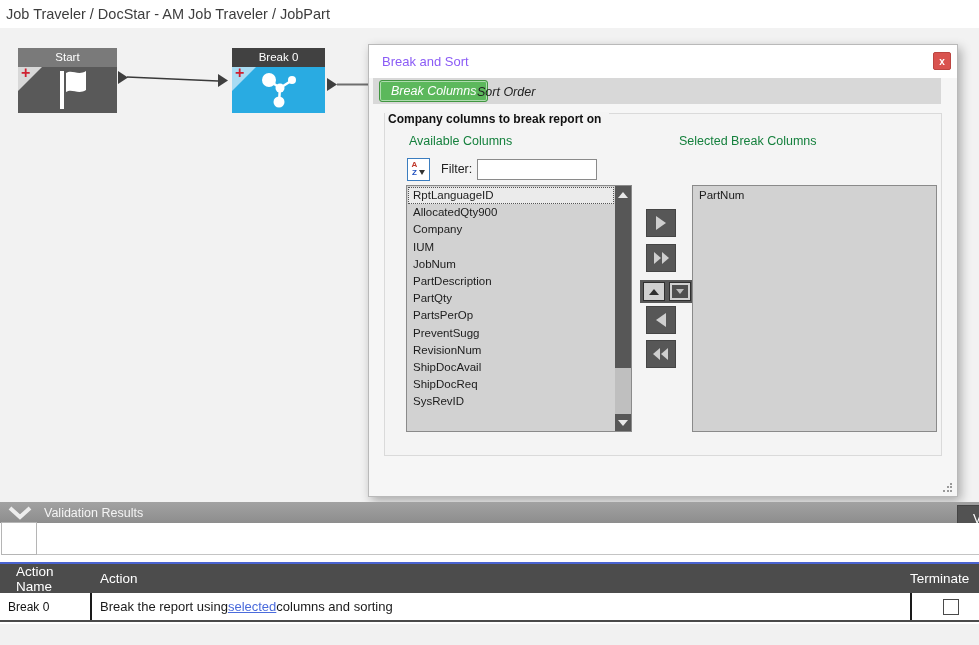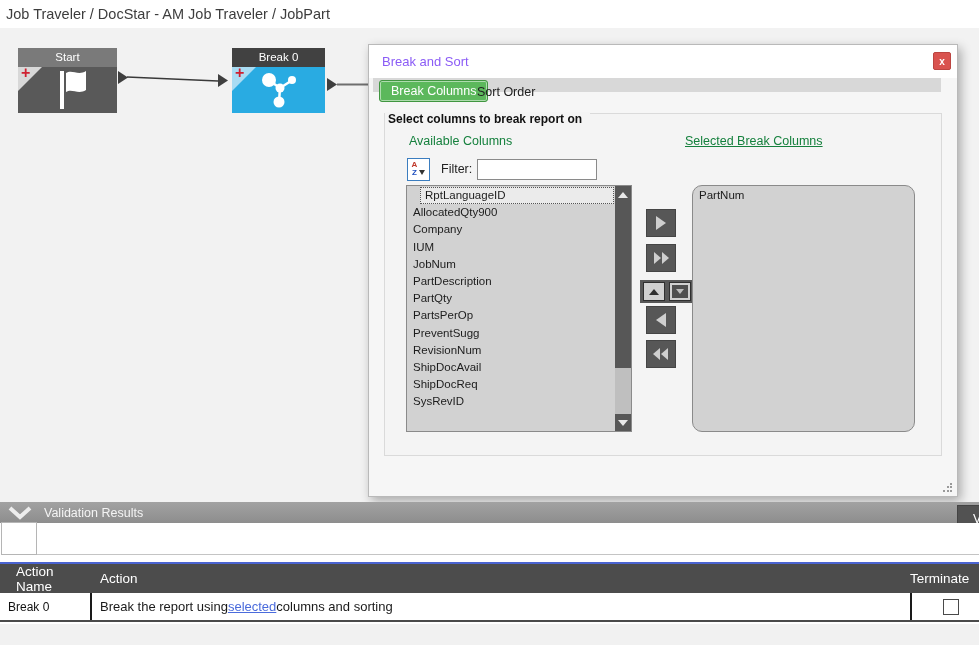--- a/index.html
+++ b/index.html
@@ -29,54 +29,54 @@
   .node { top:20px; }
 
   
   .dialog { position:absolute; left:368px; top:44px; width:590px; height:453px; background:#f6f6f6;
     border:1px solid #b9b9b9; box-shadow:3px 4px 10px rgba(0,0,0,.3); }
   .dialog-title-bar { position:absolute; left:0; top:0; right:0; height:33px; background:#fff; }
   .dialog-title { position:absolute; left:13px; top:9px; font-size:13px; color:#8b5cf6; }
   .close-btn { position:absolute; right:6px; top:7px; width:18px; height:18px; background:#d9534f;
     border:1px solid #bc4541; border-radius:2px; color:#fff; font-size:10px; font-weight:bold;
     line-height:15px; text-align:center; cursor:pointer; font-family:"Liberation Sans",sans-serif; }
-  .tab-strip { position:absolute; left:4px; right:16px; top:33px; height:14px; background:#d8d8d8; }
+  .tab-strip { position:absolute; left:4px; right:16px; top:33px; height:26px; background:#d8d8d8;font-style:italic; }
   .tab { display:inline-block; font-size:12.5px; cursor:pointer; }
   .tab-active { position:absolute; left:6px; top:2px; height:22px; line-height:20px; padding:0 11px;
     background:#5cb85c; border:1px solid #419641; border-radius:3px; color:#fff;
     box-shadow:inset 0 0 0 1px rgba(255,255,255,.5); }
   .tab-inactive { position:absolute; left:104px; top:4px; color:#222; line-height:20px; }
   .dialog-content { position:absolute; left:0; top:59px; right:0; bottom:0; background:#f6f6f6; }
 
   .groupbox { position:absolute; left:15px; top:9px; width:558px; height:343px;
     border:1px solid #dadada; background:#f4f4f4; }
   .groupbox-label { position:absolute; left:0; top:-2px; background:#f4f4f4; padding:0 8px 2px 3px;
     font-size:12px; font-weight:bold; color:#111; }
   .list-label { position:absolute; top:20px; font-size:12.5px; color:#15803d; }
   .lbl-avail { left:24px; }
-  .lbl-sel { left:300px;text-decoration:underline; }
+  .lbl-sel { left:294px; }
 
   .filter-row { position:absolute; left:22px; top:43px; height:24px; display:flex; align-items:center; }
   .sort-btn { width:23px; height:23px; background:#fff; border:1px solid #3b7dbf; display:flex;
     align-items:center; justify-content:center; cursor:pointer; padding:0 1px; }
   .az { display:flex; flex-direction:column; font-size:8px; font-weight:bold; line-height:8px; }
   .az-a { color:#c0392b; } .az-z { color:#1f4fbf; }
   .sort-arrow { width:0; height:0; border-top:5px solid #333; border-left:3px solid transparent;
     border-right:3px solid transparent; margin-left:2px; margin-top:6px; }
   .filter-label { font-size:12.5px; color:#222; margin-left:11px; margin-right:5px; }
   .filter-input { width:120px; height:21px; border:1px solid #8a8a8a; background:#fff; font-size:12px;
     padding:0 3px; font-family:"Liberation Sans",sans-serif; }
 
   .listbox { position:absolute; top:71px; height:247px; background:#d2d2d2; border:1px solid #8a8a8a; }
   .avail-list { left:21px; width:226px; }
-  .sel-list { left:307px; width:223px;border-radius:10px; }
+  .sel-list { left:307px; width:245px; }
   .list-items { position:absolute; left:1px; top:1px; right:1px; }
   .avail-list .list-items { right:17px; }
   .list-item { font-size:11.5px; color:#1c1c1c; padding:2px 0 2px 5px; height:17.2px; white-space:nowrap; overflow:hidden; }
-  .avail-list .list-item:first-of-type { background:#ebebeb; outline:1px dotted #555; outline-offset:-1px;margin-left:12px; }
+  .avail-list .list-item:first-of-type { background:#ebebeb; outline:1px dotted #555; outline-offset:-1px; }
 
   .scrollbar { position:absolute; right:0; top:0; bottom:0; width:16px; background:#bfbfbf; }
   .sb-btn { position:absolute; left:0; width:16px; height:17px; background:#575757; display:flex;
     align-items:center; justify-content:center; cursor:pointer; border:0; }
   .sb-up { top:0; } .sb-down { bottom:0; }
   .sb-thumb { position:absolute; left:0; top:17px; width:16px; height:165px; background:#575757; }
   .tri-up-w { width:0; height:0; border-bottom:6px solid #e8e8e8; border-left:5px solid transparent; border-right:5px solid transparent; }
   .tri-dn-w { width:0; height:0; border-top:6px solid #e8e8e8; border-left:5px solid transparent; border-right:5px solid transparent; }
 
   .xfer-btn { position:absolute; left:261px; width:30px; height:28px; background:#575757;
@@ -190,21 +190,21 @@
     <div class="dialog-title-bar">
       <span class="dialog-title">Break and Sort</span>
       <button class="close-btn">x</button>
     </div>
     <div class="tab-strip">
       <div class="tab tab-active">Break Columns</div>
       <div class="tab tab-inactive">Sort Order</div>
     </div>
     <div class="dialog-content">
       <div class="groupbox">
-        <div class="groupbox-label">Select columns to break report on</div>
+        <div class="groupbox-label">Company columns to break report on</div>
 
         <div class="list-label lbl-avail">Available Columns</div>
         <div class="list-label lbl-sel">Selected Break Columns</div>
 
         <div class="filter-row">
           <button class="sort-btn">
             <span class="az">
               <span class="az-a">A</span>
               <span class="az-z">Z</span>
             </span>

